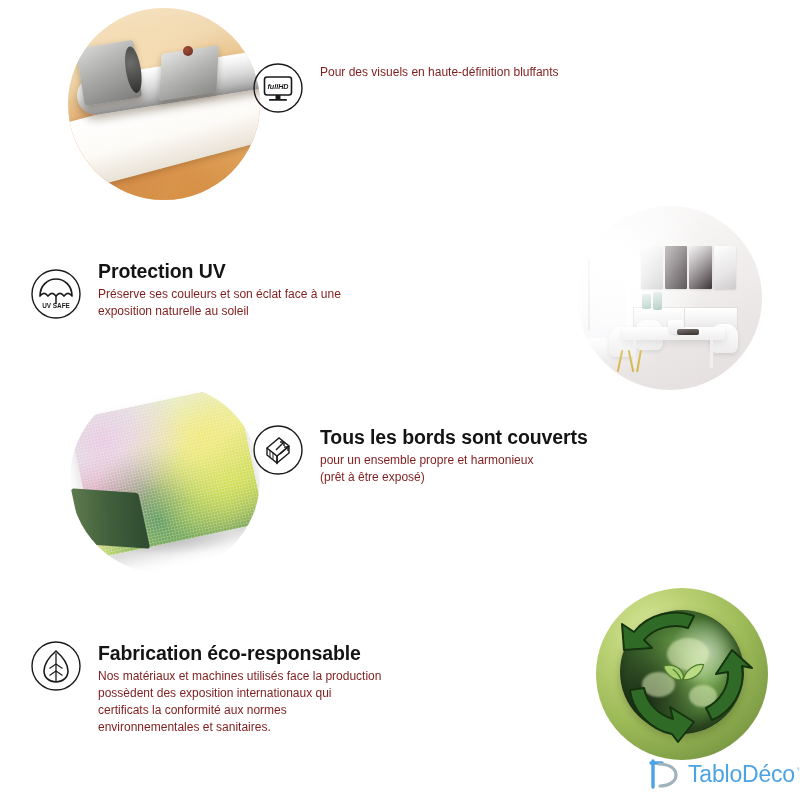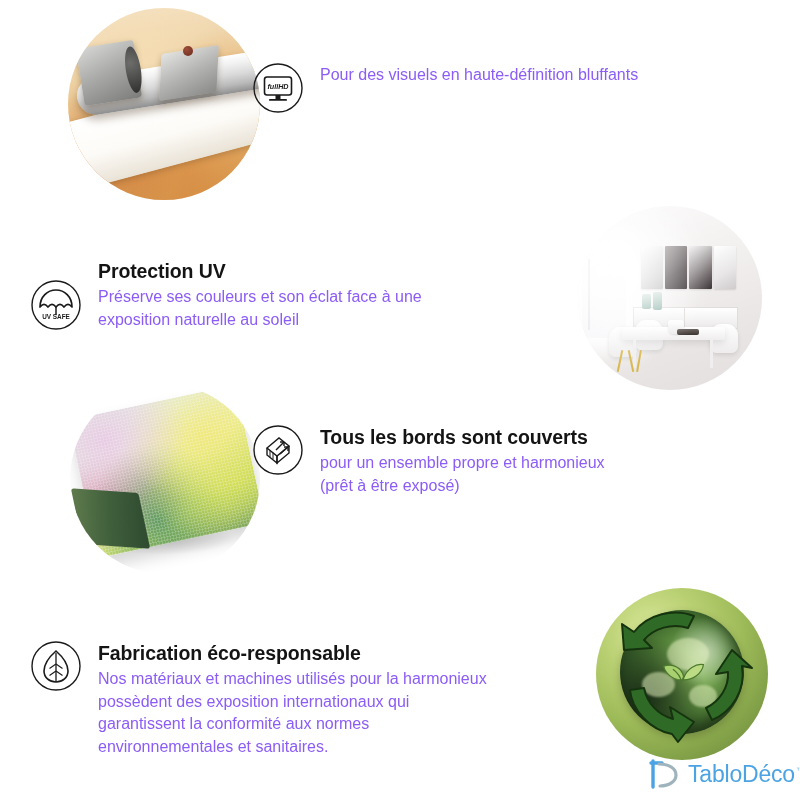--- a/index.html
+++ b/index.html
@@ -43,24 +43,24 @@
   .f-title {
     font-size: 19.5px;
     font-weight: bold;
     line-height: 1.18;
     letter-spacing: -0.1px;
     color: #141414;
     margin: 0 0 3px 0;
     white-space: nowrap;
   }
   .f-desc {
-    font-size: 16px;
+    font-size: 12px;
     font-weight: normal;
     line-height: 1.42;
-    color: #8b5cf6;
+    color: #7f1d1d;
     margin: 0;
   }
   .f-desc .ln { display: block; white-space: nowrap; }
 
   
   #feature-1 { left: 252px; top: 62px; text-align: center; }
   #feature-2 { left: 30px; top: 258px; align-items: flex-end; }
   #feature-3 { left: 252px; top: 424px; }
   #feature-4 { left: 30px; top: 640px; }
 
@@ -447,23 +447,23 @@
         <line x1="26" y1="13" x2="26" y2="42" stroke="#1a1a1a" stroke-width="1.3"></line>
         <line x1="26" y1="24" x2="19.5" y2="28.5" stroke="#1a1a1a" stroke-width="1.1"></line>
         <line x1="26" y1="24" x2="32.5" y2="28.5" stroke="#1a1a1a" stroke-width="1.1"></line>
         <line x1="26" y1="31" x2="19.5" y2="35.5" stroke="#1a1a1a" stroke-width="1.1"></line>
         <line x1="26" y1="31" x2="32.5" y2="35.5" stroke="#1a1a1a" stroke-width="1.1"></line>
       </svg>
     </div>
     <div class="texts">
       <p class="f-title">Fabrication éco-responsable</p>
       <p class="f-desc">
-        <span class="ln">Nos matériaux et machines utilisés pour la harmonieux</span>
+        <span class="ln">Nos matériaux et machines utilisés face la production</span>
         <span class="ln">possèdent des exposition internationaux qui</span>
-        <span class="ln">garantissent la conformité aux normes</span>
+        <span class="ln">certificats la conformité aux normes</span>
         <span class="ln">environnementales et sanitaires.</span>
       </p>
     </div>
   </div>
 
   <div id="footer-logo">
     <svg class="mark" viewBox="0 0 34 34">
       <path d="M5 4 L5 30" stroke="#4ba3e3" stroke-width="3.4" stroke-linecap="round" fill="none"></path>
       <path d="M3 6 L14 6" stroke="#4ba3e3" stroke-width="3.4" stroke-linecap="round" fill="none"></path>
       <path d="M11 7 C22 7 28 12 28 18 C28 24.5 21 29 12 29" stroke="#9fb3bd" stroke-width="3.2" fill="none" stroke-linecap="round"></path>

